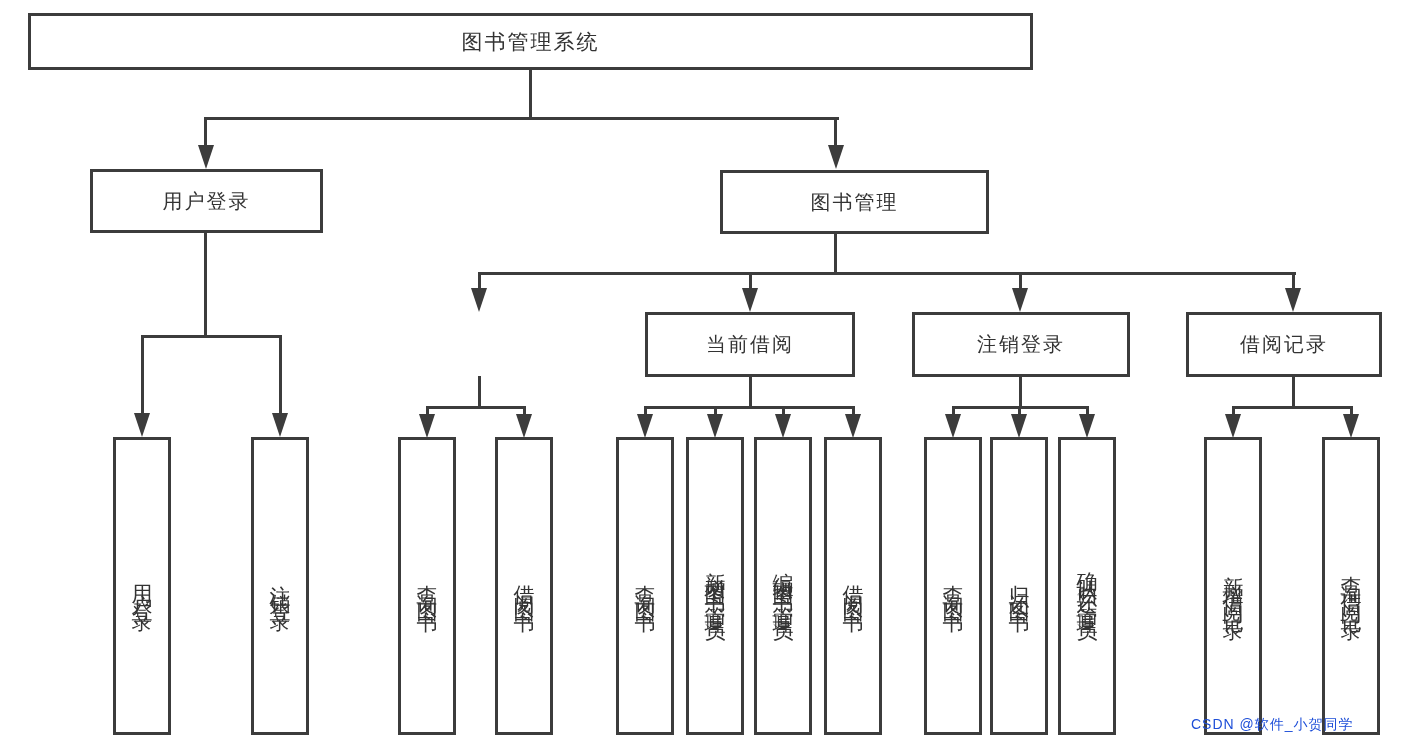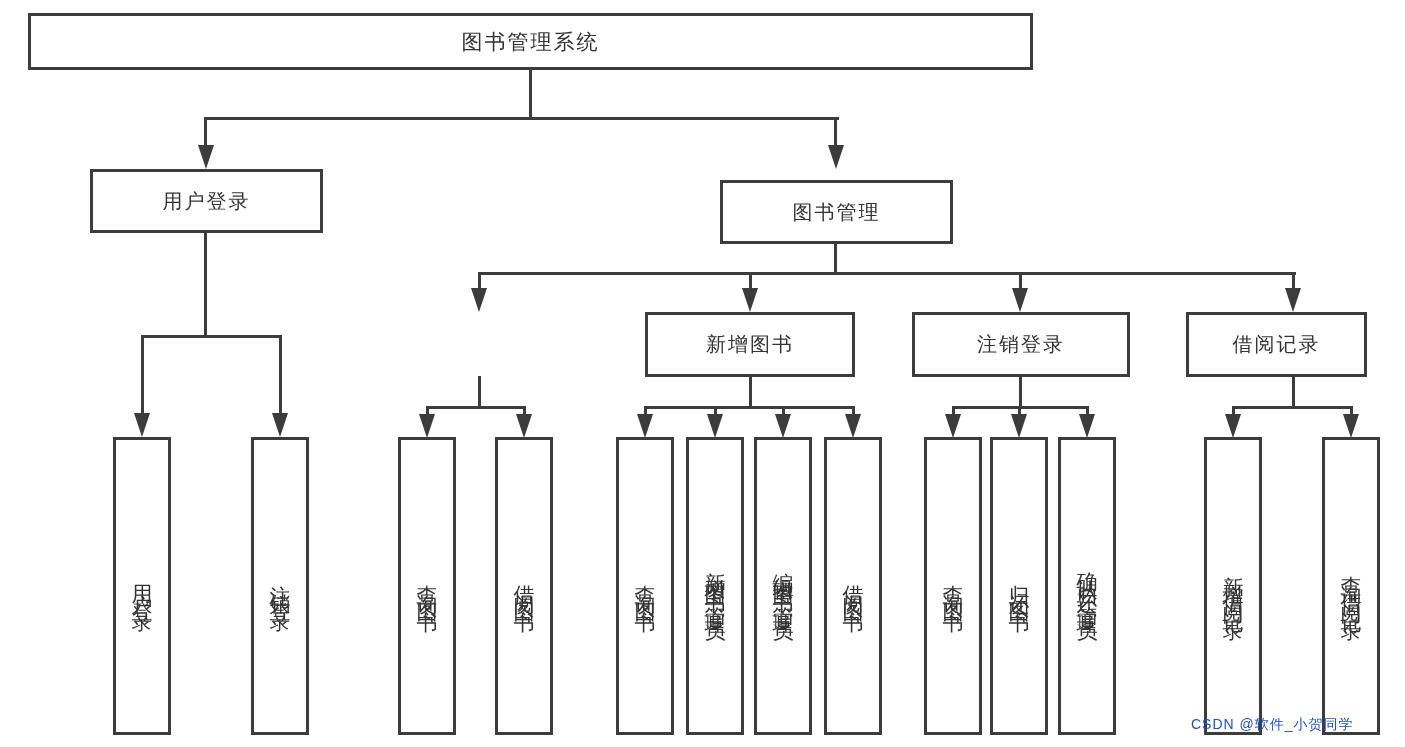--- a/index.html
+++ b/index.html
@@ -133,31 +133,31 @@
   <div class="vl" style="left:1342px; top:406px; height:10px;"></div>
   <div class="ar" style="left:1335px; top:414px;"></div>
 
   <div class="box" style="left:20px; top:13px; width:1005px; height:57px; font-size:21px;">
     <span>图书管理系统</span>
   </div>
 
   <div class="box" style="left:82px; top:169px; width:233px; height:64px;">
     <span>用户登录</span>
   </div>
-  <div class="box" style="left:712px; top:180px; width:233px; height:64px;">
+  <div class="box" style="left:712px; top:170px; width:269px; height:64px;">
     <span>图书管理</span>
   </div>
 
   <div class="box" style="left:637px; top:312px; width:210px; height:65px;">
-    <span>新增图书</span>
+    <span>当前借阅</span>
   </div>
   <div class="box" style="left:904px; top:312px; width:218px; height:65px;">
     <span>注销登录</span>
   </div>
-  <div class="box" style="left:1178px; top:312px; width:181px; height:65px;">
+  <div class="box" style="left:1178px; top:312px; width:196px; height:65px;">
     <span>借阅记录</span>
   </div>
 
   <div class="vbox" style="left:105px;">
     <span>用户登录</span>
   </div>
   <div class="vbox" style="left:243px;">
     <span>注销登录</span>
   </div>
 

